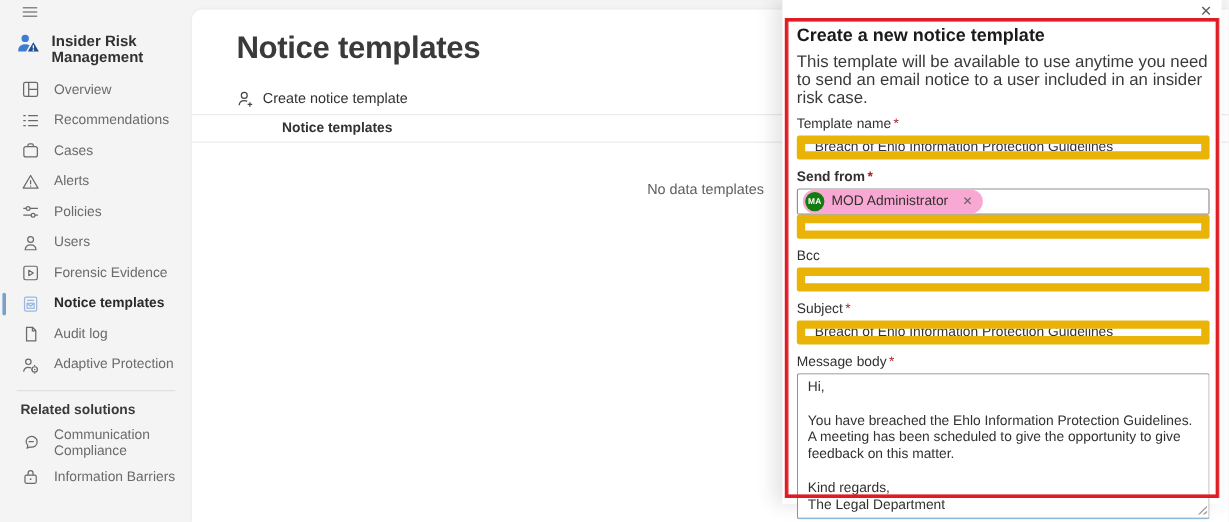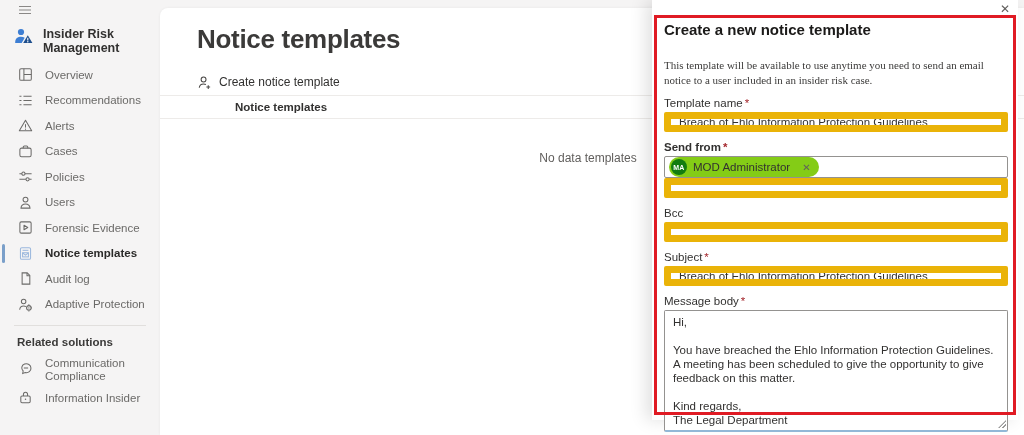--- a/index.html
+++ b/index.html
@@ -33,27 +33,27 @@
   .divider-1 { position:absolute; left:0; right:0; top:87px; border-top:1px solid #edebe9; }
   .table-header { position:absolute; left:75px; top:93px; font-size:11.5px; font-weight:bold; color:#323130; }
   .divider-2 { position:absolute; left:0; right:0; top:110px; border-top:1px solid #edebe9; }
   .empty-text { position:absolute; left:328px; top:143px; width:200px; text-align:center; color:#605e5c; font-size:12px; }
 
   
   .panel { position:absolute; left:652px; top:0; width:366px; height:420px; background:#fff; box-shadow:-6px 0 16px rgba(0,0,0,.12); }
   .panel-close { position:absolute; top:1px; right:4px; width:18px; height:15px; display:flex; align-items:center; justify-content:center; color:#605e5c; font-size:12px; cursor:pointer; }
   .panel-body { padding:21px 10px 0 12px; }
   .panel-title { font-size:15px; font-weight:bold; color:#1b1a19; }
-  .panel-desc { margin-top:20px; font-size:11px; line-height:15px; color:#3b3a39; width:344px;font-family:Liberation Serif, serif; }
+  .panel-desc { margin-top:6px; font-size:14px; line-height:15px; color:#3b3a39; width:344px; }
   .field-label { margin-top:9px; margin-bottom:3px; font-size:11.5px; color:#323130; }
   .field-label.bold { font-weight:bold; }
   .req { color:#a4262c; margin-left:2px; }
   .tb { width:344px; height:20px; border:7px solid #eab308; border-radius:2px; background:#fff; font-family:inherit; font-size:11.5px; color:#323130; padding:0 8px; outline:none; display:block; }
   .chip-input { width:344px; height:22px; border:1px solid #949290; border-radius:2px; background:#fff; display:flex; align-items:center; padding:0 4px; gap:0; }
-  .chip { display:flex; align-items:center; gap:6px; background:#84cc16; border-radius:11px; padding:2px 8px 2px 2px; }
+  .chip { display:flex; align-items:center; gap:6px; background:#f9a8d4; border-radius:11px; padding:2px 8px 2px 2px; }
   .chip .avatar { width:16px; height:16px; border-radius:50%; background:#127c10; color:#fff; font-size:7px; font-weight:bold; display:flex; align-items:center; justify-content:center; letter-spacing:.2px; }
   .chip .chip-name { font-size:11.5px; color:#323130; }
   .chip .chip-x { color:#605e5c; font-size:10px; margin-left:6px; cursor:pointer; }
   .ta-wrap { position:relative; width:344px; }
   .ta { width:344px; height:122px; border:1px solid #949290; border-bottom:2px solid #92b8d7; border-radius:2px; font-family:inherit; font-size:11.5px; line-height:14px; color:#323130; padding:4px 8px; resize:none; outline:none; display:block; white-space:pre-wrap; }
   .grip { position:absolute; right:2px; bottom:4px; width:8px; height:8px; clip-path:polygon(100% 0,100% 100%,0 100%); background:repeating-linear-gradient(-45deg,#fff 0 1.5px,#9a9a9a 1.5px 3px); pointer-events:none; }
 
   
   .annotation { position:absolute; left:654px; top:15px; width:362px; height:400px; border:3px solid #e01b24; pointer-events:none; z-index:50; }
 
@@ -96,35 +96,35 @@
           <span class="icon" style="">
             <svg width="15" height="15" viewBox="0 0 16 16" fill="none" stroke="currentColor" stroke-width="1.1">
               <path d="M5.8 3.5h8.7M5.8 8h8.7M5.8 12.5h8.7M1.5 3.5h2.2M1.5 8h2.2M1.5 12.5h2.2"></path>
             </svg>
           </span>
           <span class="lbl">Recommendations</span>
         </div>
         <div class="nav-item">
           <span class="icon" style="">
             <svg width="15" height="15" viewBox="0 0 16 16" fill="none" stroke="currentColor" stroke-width="1.1">
+              <rect x="2" y="4.4" width="12" height="9.2" rx="1.8"></rect>
+              <path d="M5.6 4.4V3.3c0-.7.5-1.2 1.2-1.2h2.4c.7 0 1.2.5 1.2 1.2v1.1"></path>
+            </svg>
+          </span>
+          <span class="lbl">Cases</span>
+        </div>
+        <div class="nav-item">
+          <span class="icon" style="">
+            <svg width="15" height="15" viewBox="0 0 16 16" fill="none" stroke="currentColor" stroke-width="1.1">
               <path d="M8 2.4l6.6 11.2H1.4z" stroke-linejoin="round"></path>
               <path d="M8 6.6v3.6"></path>
               <circle cx="8" cy="11.9" r=".6" fill="currentColor" stroke="none"></circle>
             </svg>
           </span>
           <span class="lbl">Alerts</span>
-        </div>
-        <div class="nav-item">
-          <span class="icon" style="">
-            <svg width="15" height="15" viewBox="0 0 16 16" fill="none" stroke="currentColor" stroke-width="1.1">
-              <rect x="2" y="4.4" width="12" height="9.2" rx="1.8"></rect>
-              <path d="M5.6 4.4V3.3c0-.7.5-1.2 1.2-1.2h2.4c.7 0 1.2.5 1.2 1.2v1.1"></path>
-            </svg>
-          </span>
-          <span class="lbl">Cases</span>
         </div>
         <div class="nav-item">
           <span class="icon" style="">
             <svg width="15" height="15" viewBox="0 0 16 16" fill="none" stroke="currentColor" stroke-width="1.1">
               <path d="M1.5 5h13M1.5 11h13"></path>
               <circle cx="5.8" cy="5" r="1.7" fill="#f5f4f4"></circle>
               <circle cx="10.2" cy="11" r="1.7" fill="#f5f4f4"></circle>
             </svg>
           </span>
           <span class="lbl">Policies</span>
@@ -191,21 +191,21 @@
           <span class="lbl">Communication Compliance</span>
         </div>
         <div class="nav-item">
           <span class="icon">
             <svg width="15" height="15" viewBox="0 0 16 16" fill="none" stroke="currentColor" stroke-width="1.1">
               <rect x="3" y="6.4" width="10" height="7.2" rx="1.3"></rect>
               <path d="M5.8 6.4V4.6a2.2 2.2 0 0 1 4.4 0v1.8"></path>
               <circle cx="8" cy="9.9" r=".8" fill="currentColor" stroke="none"></circle>
             </svg>
           </span>
-          <span class="lbl">Information Insider</span>
+          <span class="lbl">Information Barriers</span>
         </div>
       </div>
   </div>
 
   <div class="main-card">
     <div class="main-title">Notice templates</div>
     <div class="toolbar">
       <span class="icon">
         <svg width="15" height="15" viewBox="0 0 16 16" fill="none" stroke="#484644" stroke-width="1.1">
           <circle cx="7" cy="4.8" r="2.6"></circle>

